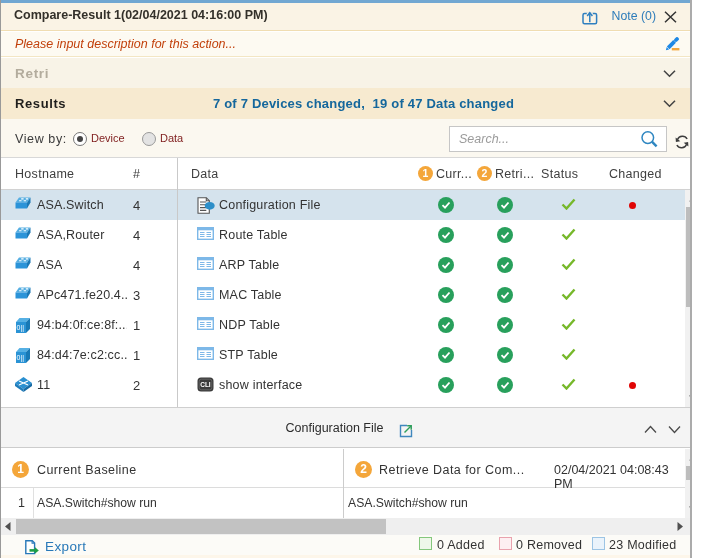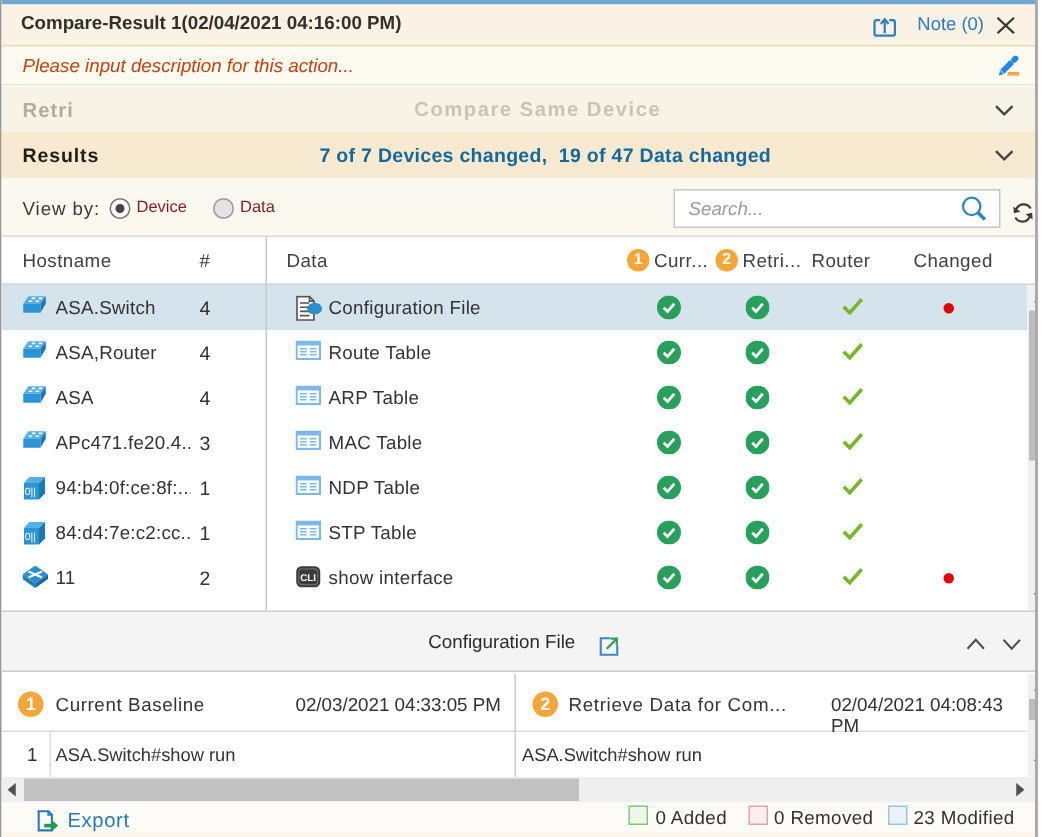--- a/index.html
+++ b/index.html
@@ -100,21 +100,20 @@
         <svg width="15" height="14" viewBox="0 0 15 14">
           <path d="M3.2 10.8 L9.6 4.4" stroke="#1e88e5" stroke-width="3.8"></path>
           <path d="M11 3 L12 2" stroke="#1e88e5" stroke-width="3.8" stroke-linecap="round"></path>
           <path d="M0.9 13.3 L1.7 10 L4.1 12.4 Z" fill="#1e88e5"></path>
           <rect x="6.8" y="11" width="7.6" height="2.4" fill="#f3a73f"></rect>
         </svg>
       </span>
   </div>
   <div id="inputrow" class="abs">
     <span class="l">Retri</span>
-    <span class="c">Compare Same Device</span>
     <span class="chev">
         <svg width="13" height="9" viewBox="0 0 13 9">
           <path d="M1 1.8 L6.5 7.2 L12 1.8" fill="none" stroke="#444" stroke-width="1.6"></path>
         </svg>
       </span>
   </div>
   <div id="resultsrow" class="abs">
     <span class="l">Results</span>
     <span class="c">7 of 7 Devices changed,&nbsp; 19 of 47 Data changed</span>
     <span class="chev">
@@ -146,21 +145,21 @@
       </span>
   </div>
   <div id="thead" class="abs">
     <span style="left:14px;">Hostname</span>
     <span style="left:132px;">#</span>
     <span style="left:190px;">Data</span>
     <span class="ocirc" style="left:417px; top:8px; width:15px; height:15px; font-size:10.5px; line-height:15px;">1</span>
     <span style="left:435px;">Curr...</span>
     <span class="ocirc" style="left:476px; top:8px; width:15px; height:15px; font-size:10.5px; line-height:15px;">2</span>
     <span style="left:494px;">Retri...</span>
-    <span style="left:540px;">Router</span>
+    <span style="left:540px;">Status</span>
     <span style="left:608px;">Changed</span>
   </div>
   <div id="tbody" class="abs">
       <div class="trow sel" style="top:0px;">
     <span class="devico">
           <svg width="16" height="12" viewBox="0 0 16 12">
             <path d="M4 0.5 L15.5 0.5 L12 5.5 L0.5 5.5 Z" fill="#55aee2"></path>
             <path d="M0.5 5.5 L12 5.5 L12 11.5 L0.5 11.5 Z" fill="#2b93d8"></path>
             <path d="M12 5.5 L15.5 0.5 L15.5 5.5 L12 11.5 Z" fill="#1b78b4"></path>
             <path d="M6.2 1.9 l2.4 0 M10.8 1.9 l2.4 0 M4.1 3.8 l2.4 0 M8.7 3.8 l2.4 0" stroke="#fff" stroke-width="1.1"></path>
@@ -445,21 +444,20 @@
     <svg style="position:absolute;right:33px;top:17px;" width="13" height="9" viewBox="0 0 13 9">
         <path d="M1 7.5 L6.5 1.5 L12 7.5" fill="none" stroke="#4a4a4a" stroke-width="1.3"></path>
       </svg>
     <svg style="position:absolute;right:9px;top:17px;" width="13" height="9" viewBox="0 0 13 9">
         <path d="M1 1.5 L6.5 7.5 L12 1.5" fill="none" stroke="#4a4a4a" stroke-width="1.3"></path>
       </svg>
   </div>
   <div id="cmphdr" class="abs">
     <span class="ocirc" style="left:11px; top:12px; width:17px; height:17px; font-size:12px; line-height:17px;">1</span>
     <span class="cmplbl" style="left:36px;">Current Baseline</span>
-    <span class="cmpdate" style="left:196px;">02/03/2021 04:33:05 PM</span>
     <span class="ocirc" style="left:354px; top:12px; width:17px; height:17px; font-size:12px; line-height:17px;">2</span>
     <span class="cmplbl" style="left:378px; letter-spacing:0.45px;">Retrieve Data for Com...</span>
     <span class="cmpdate" style="left:521px;margin-left:32px;">02/04/2021 04:08:43 PM</span>
   </div>
   <div id="cmprow" class="abs">
     <span id="numcol">
         <span style="position:absolute;right:8px;top:8px;font-size:12.5px;color:#333;">1</span>
       </span>
     <span style="position:absolute;left:36px;top:8px;font-size:12.2px;color:#333;">ASA.Switch#show run</span>
     <span style="position:absolute;left:347px;top:8px;font-size:12.2px;color:#333;">ASA.Switch#show run</span>

